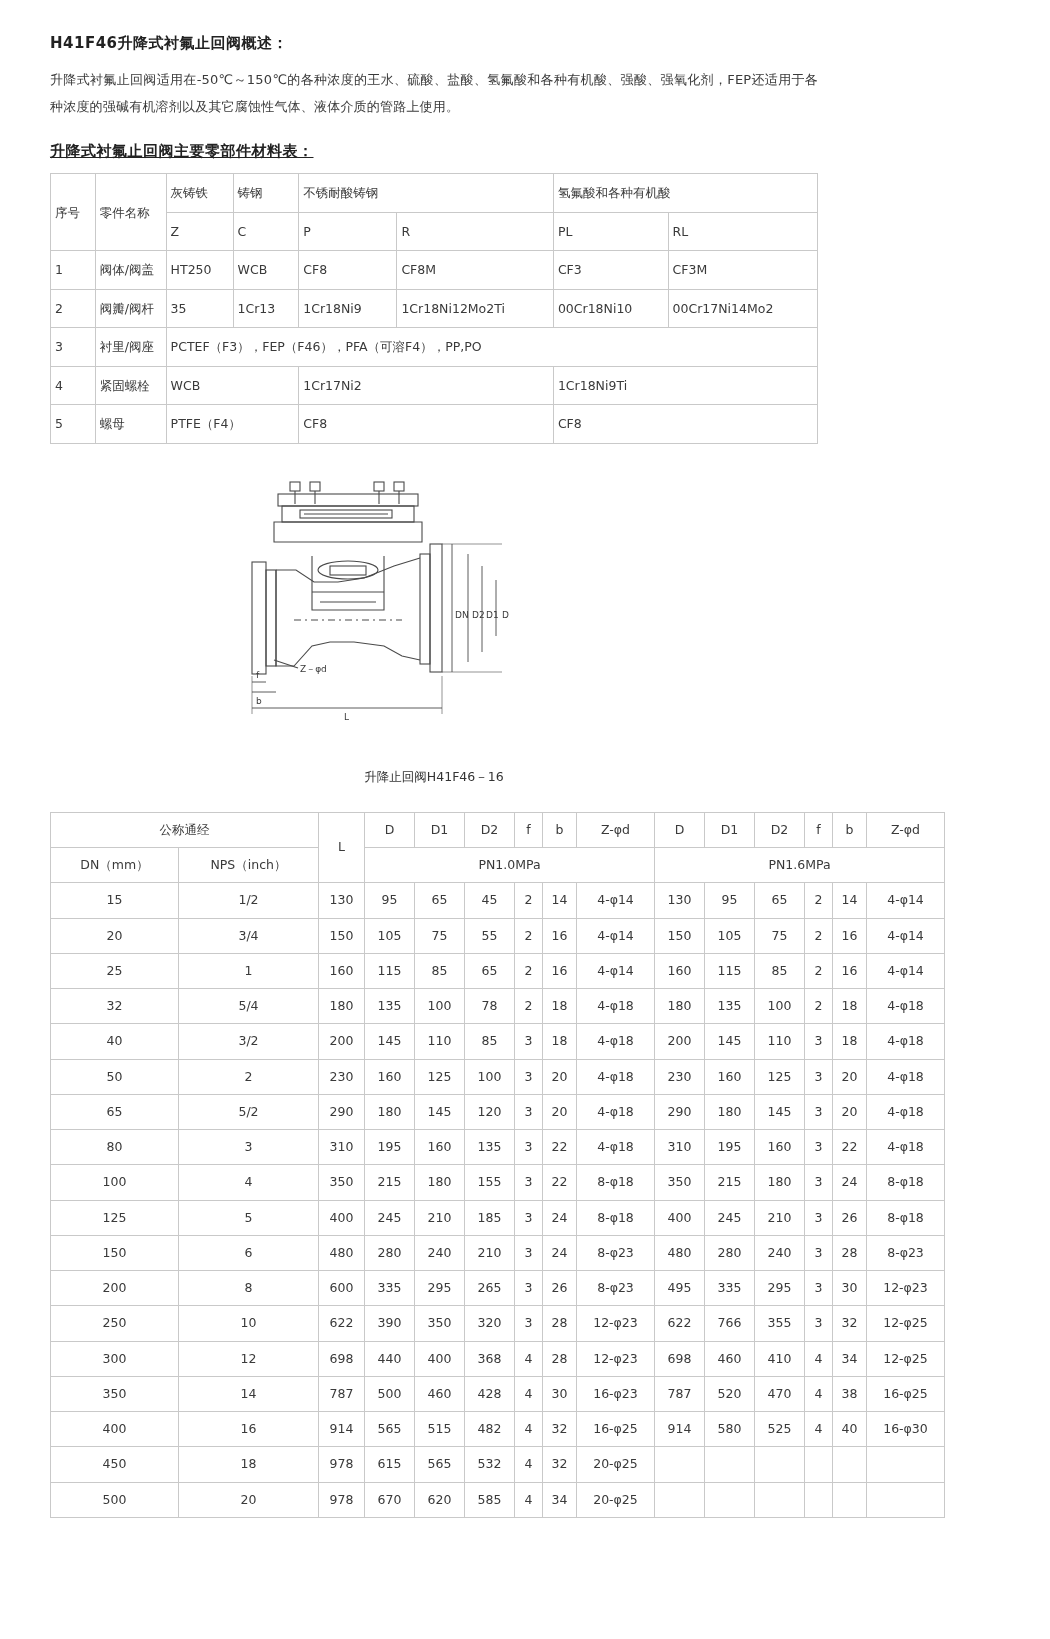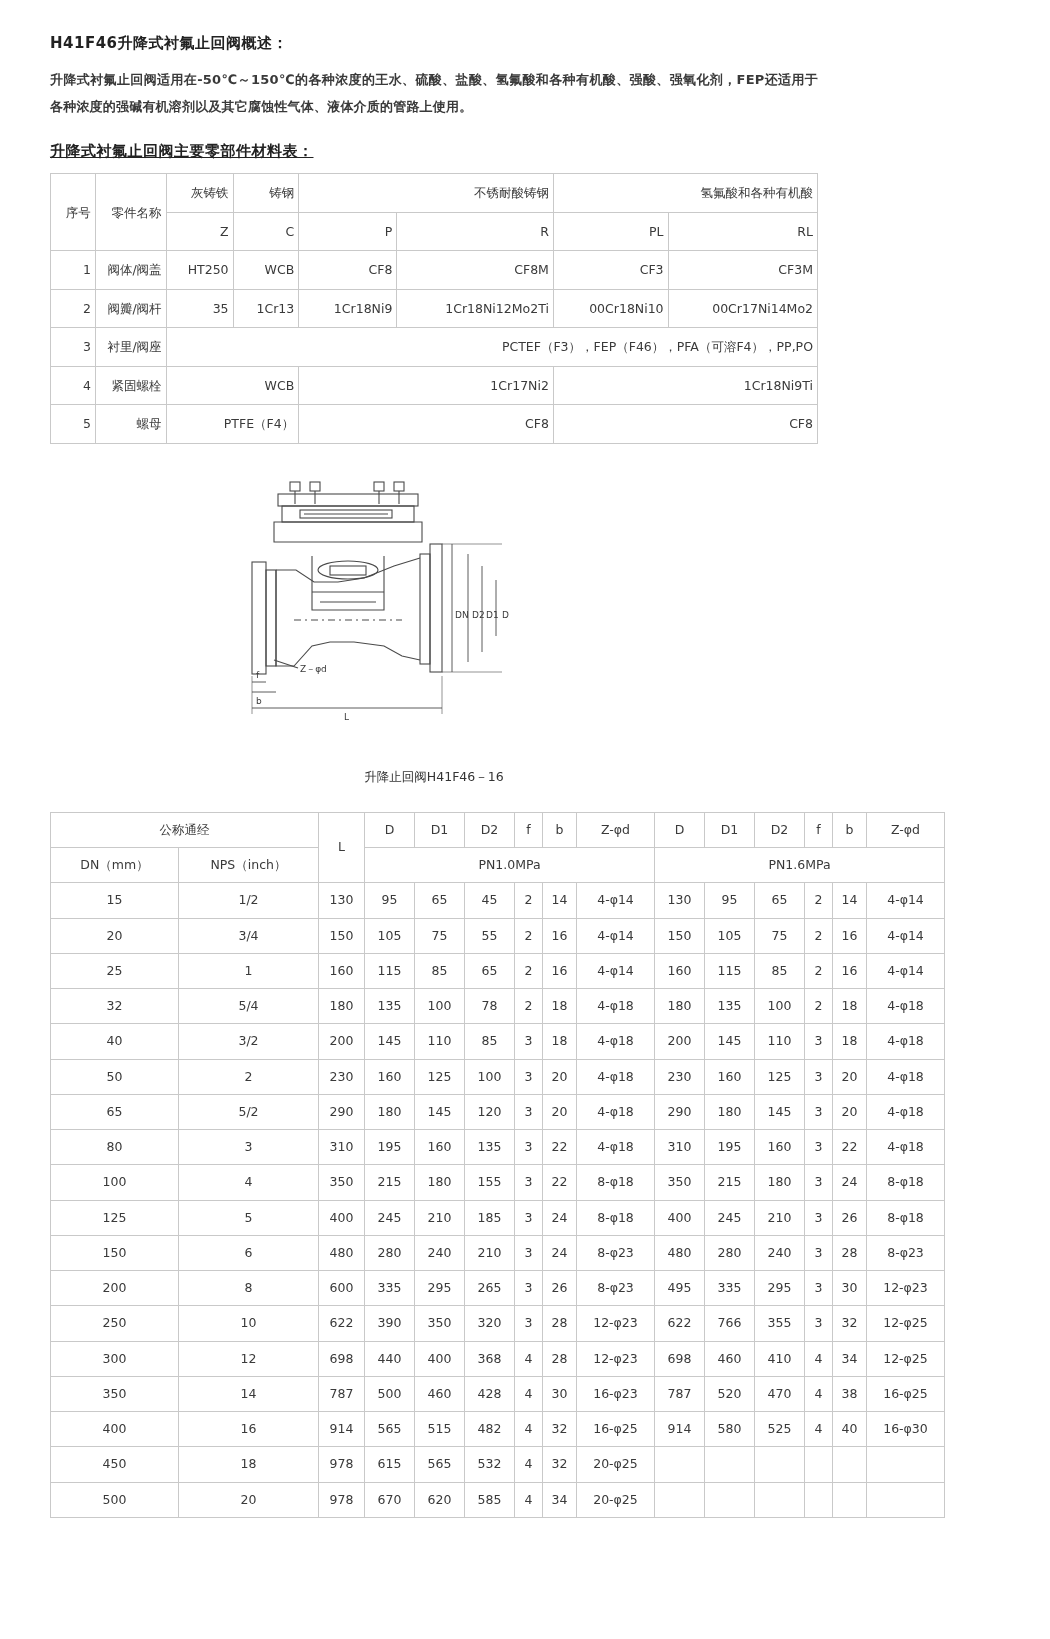--- a/index.html
+++ b/index.html
@@ -27,36 +27,35 @@
     margin: 6px 0 14px 0;
     letter-spacing: 0.5px;
   }
   p.intro {
     font-size: 13px;
     line-height: 2.05;
     color: #3a3a3a;
     margin: 0 0 22px 0;
     text-align: justify;
     letter-spacing: 0.2px;
-    font-weight: bold;
   }
   h2.section-title.second {
     margin-top: 8px;
     margin-bottom: 12px;
     text-decoration: underline;
   }
   table {
     border-collapse: collapse;
     width: 100%;
     font-size: 12.5px;
     color: #3a3a3a;
   }
   table.mat th, table.mat td {
     border: 1px solid #c9c9c9;
-    text-align: right;
+    text-align: left;
     vertical-align: middle;
     padding: 10px 4px;
     font-weight: normal;
     line-height: 1.4;
   }
   table.mat {
     border: 1px solid #c9c9c9;
   }
   .drawing-wrap {
     margin: 26px 0 6px 0;

